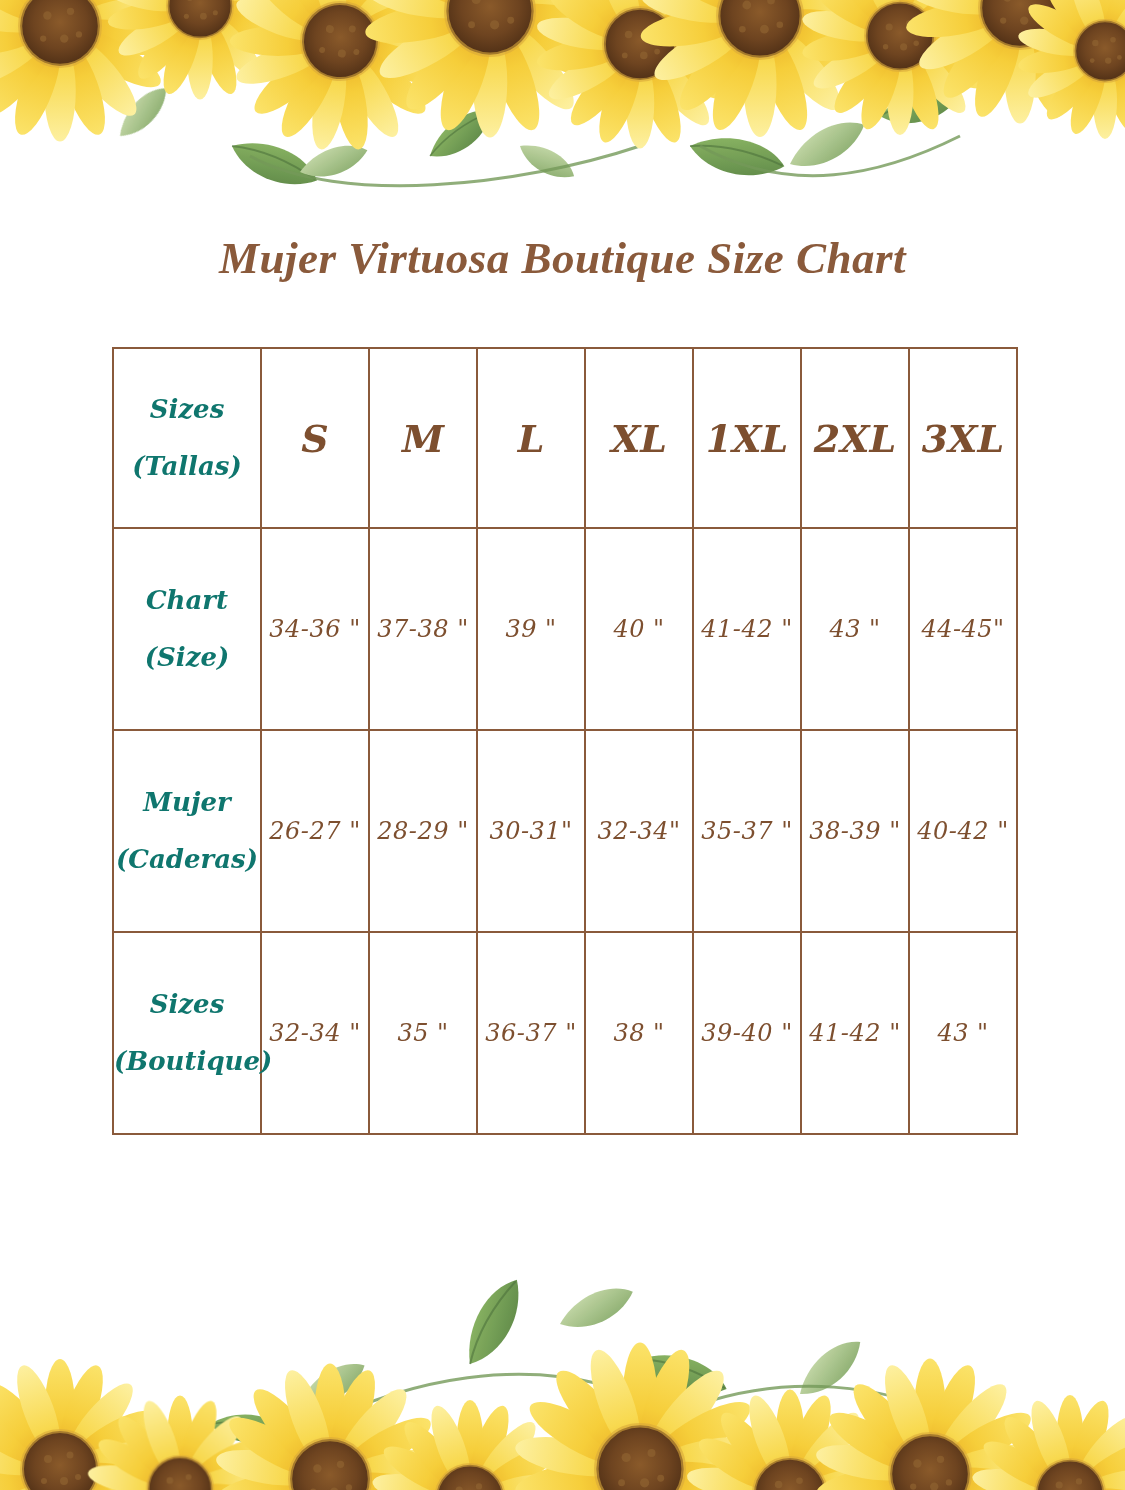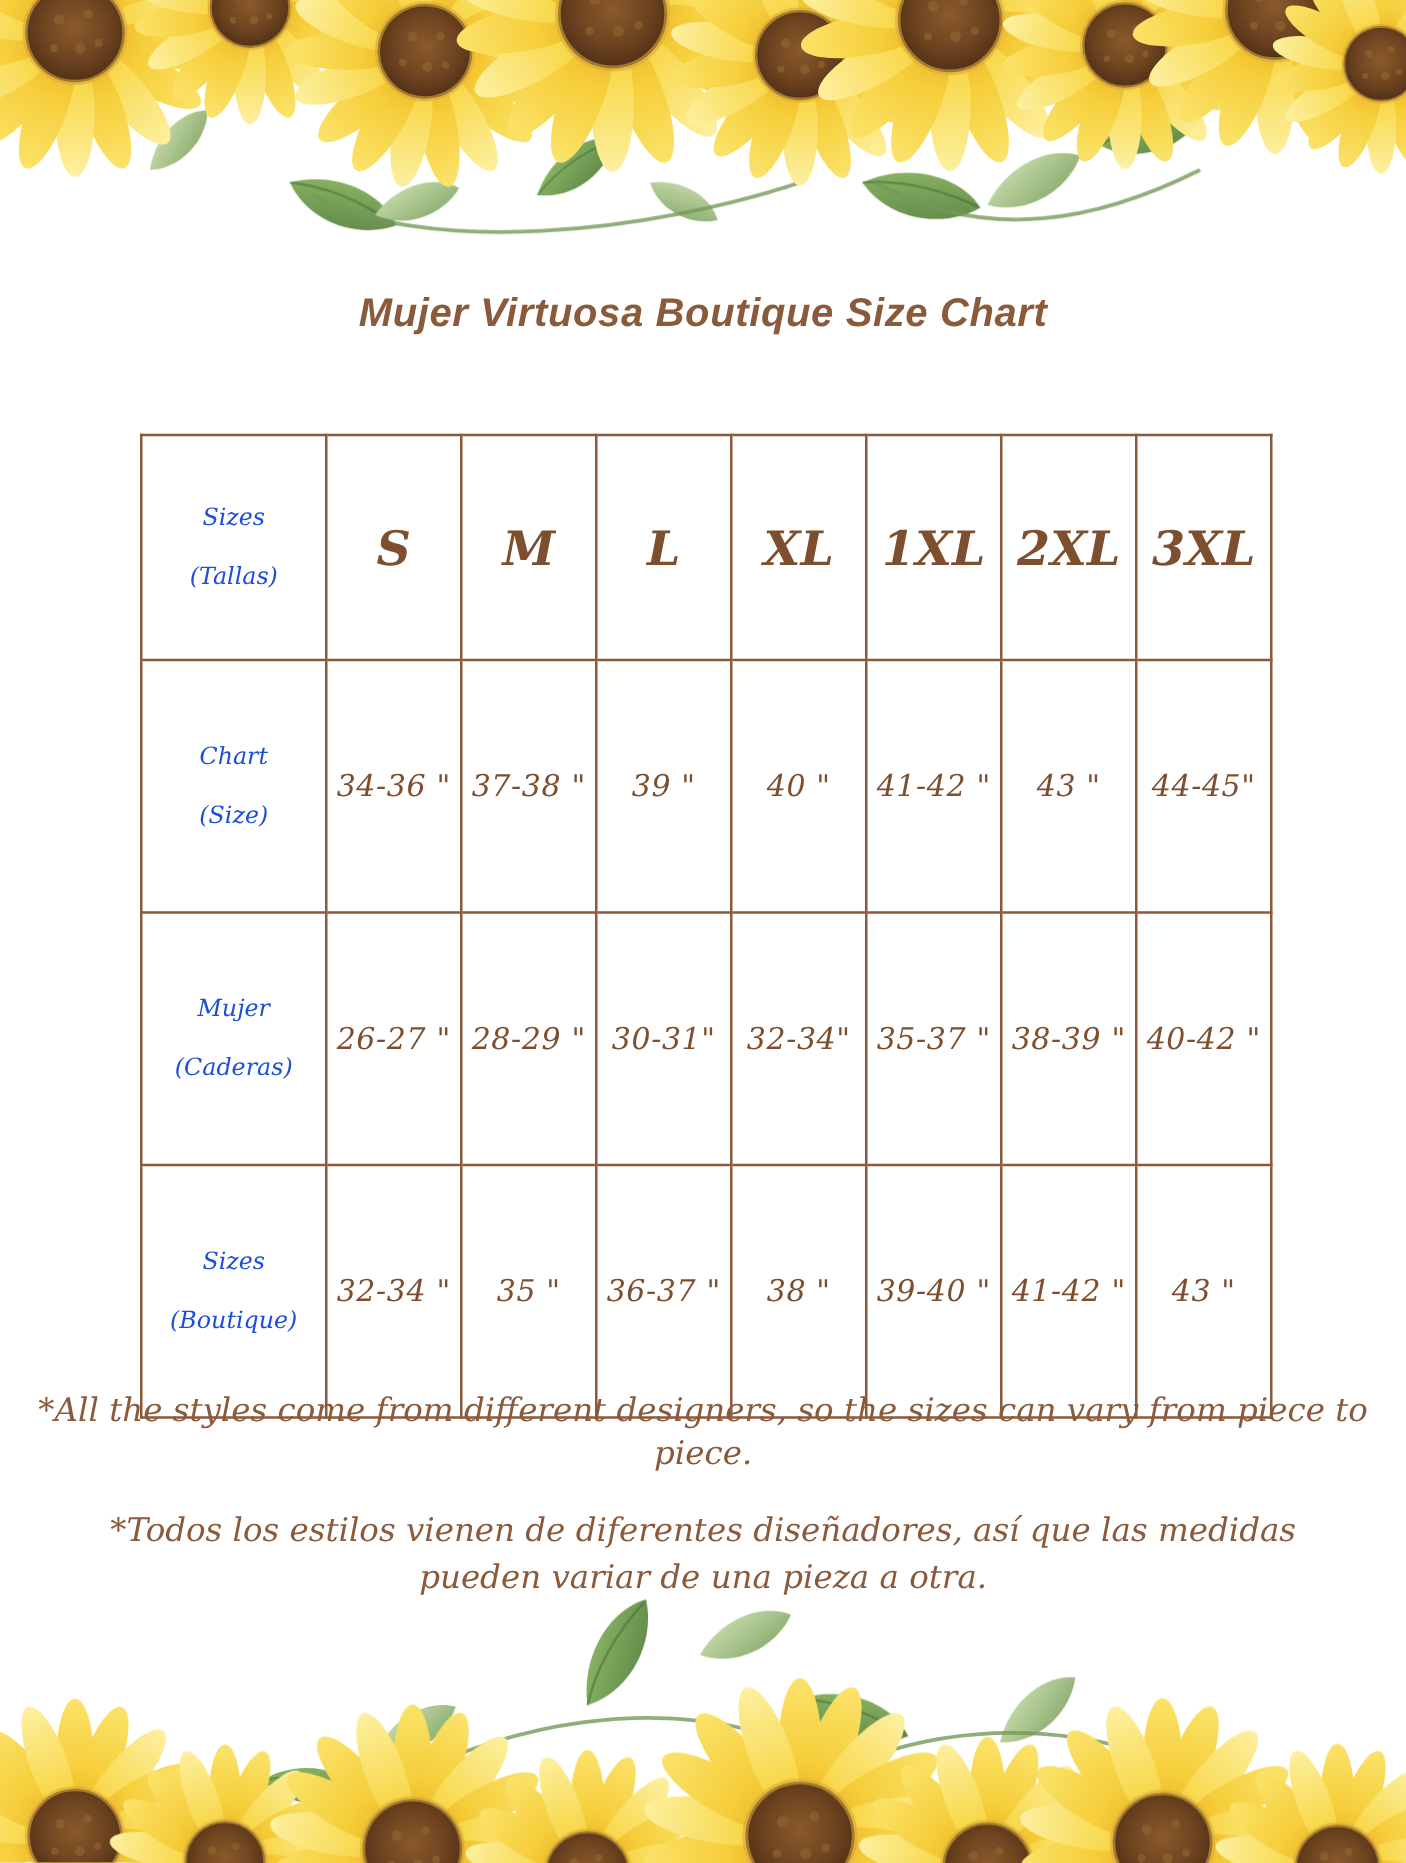--- a/index.html
+++ b/index.html
@@ -32,24 +32,24 @@
   .floral-top { top: -4px; height: 220px; }
   .floral-bottom { bottom: -4px; height: 240px; }
 
   
   .title {
     position: absolute;
     top: 232px;
     left: 0;
     width: 1125px;
     text-align: center;
-    font-family: Liberation Sans, sans-serif;
+    font-family: Liberation Serif, serif;
     font-style: italic;
     font-weight: bold;
-    font-size: 32px;
+    font-size: 45px;
     letter-spacing: 0.5px;
     color: #8a5a3b;
   }
 
   
   .chart-wrap {
     position: absolute;
     top: 347px;
     left: 112px;
     width: 904px;
@@ -65,24 +65,24 @@
     font-family: "DejaVu Serif", serif;
     font-style: italic;
     text-align: center;
     vertical-align: middle;
     padding: 0;
   }
   table.size-chart tr.head-row td { height: 178px; }
   table.size-chart tr.body-row td { height: 200px; }
 
   .rowlabel {
-    font-size: 19px;
+    font-size: 26px;
     line-height: 1.45;
-    font-weight: normal;
-    color: #1d4ed8;
+    font-weight: bold;
+    color: #0f766e;
   }
   .rowlabel .l1 { display: block; }
   .rowlabel .l2 { display: block; margin-top: 19px; }
 
   .sizehead {
     font-size: 38px;
     font-weight: bold;
     color: #7d4f2f;
   }
   .measure {
@@ -291,25 +291,20 @@
           <td><span class="measure">36-37 "</span></td>
           <td><span class="measure">38 "</span></td>
           <td><span class="measure">39-40 "</span></td>
           <td><span class="measure">41-42 "</span></td>
           <td><span class="measure">43 "</span></td>
         </tr>
       </tbody>
     </table>
   </div>
 
-  <div class="notes">
-    <div class="note-en">*All the styles come from different designers, so the sizes can vary from piece to piece.</div>
-    <div class="note-es">*Todos los estilos vienen de diferentes diseñadores, así que las medidas</div>
-    <div class="note-es">pueden variar de una pieza a otra.</div>
-  </div>
 
   <svg class="floral floral-bottom" viewBox="0 0 1125 240" preserveAspectRatio="none">
     <g opacity="0.95">
       <use href="#leafshape" transform="translate(470,110) rotate(-55) scale(1.0)"></use>
       <use href="#leafshape2" transform="translate(560,70) rotate(-18) scale(0.9)"></use>
       <use href="#leafshape" transform="translate(640,105) rotate(25) scale(0.95)"></use>
       <use href="#leafshape2" transform="translate(300,150) rotate(-25) scale(0.85)"></use>
       <use href="#leafshape" transform="translate(210,170) rotate(12) scale(0.8)"></use>
       <use href="#leafshape2" transform="translate(800,140) rotate(-35) scale(0.9)"></use>
       <use href="#leafshape" transform="translate(900,160) rotate(20) scale(0.85)"></use>

